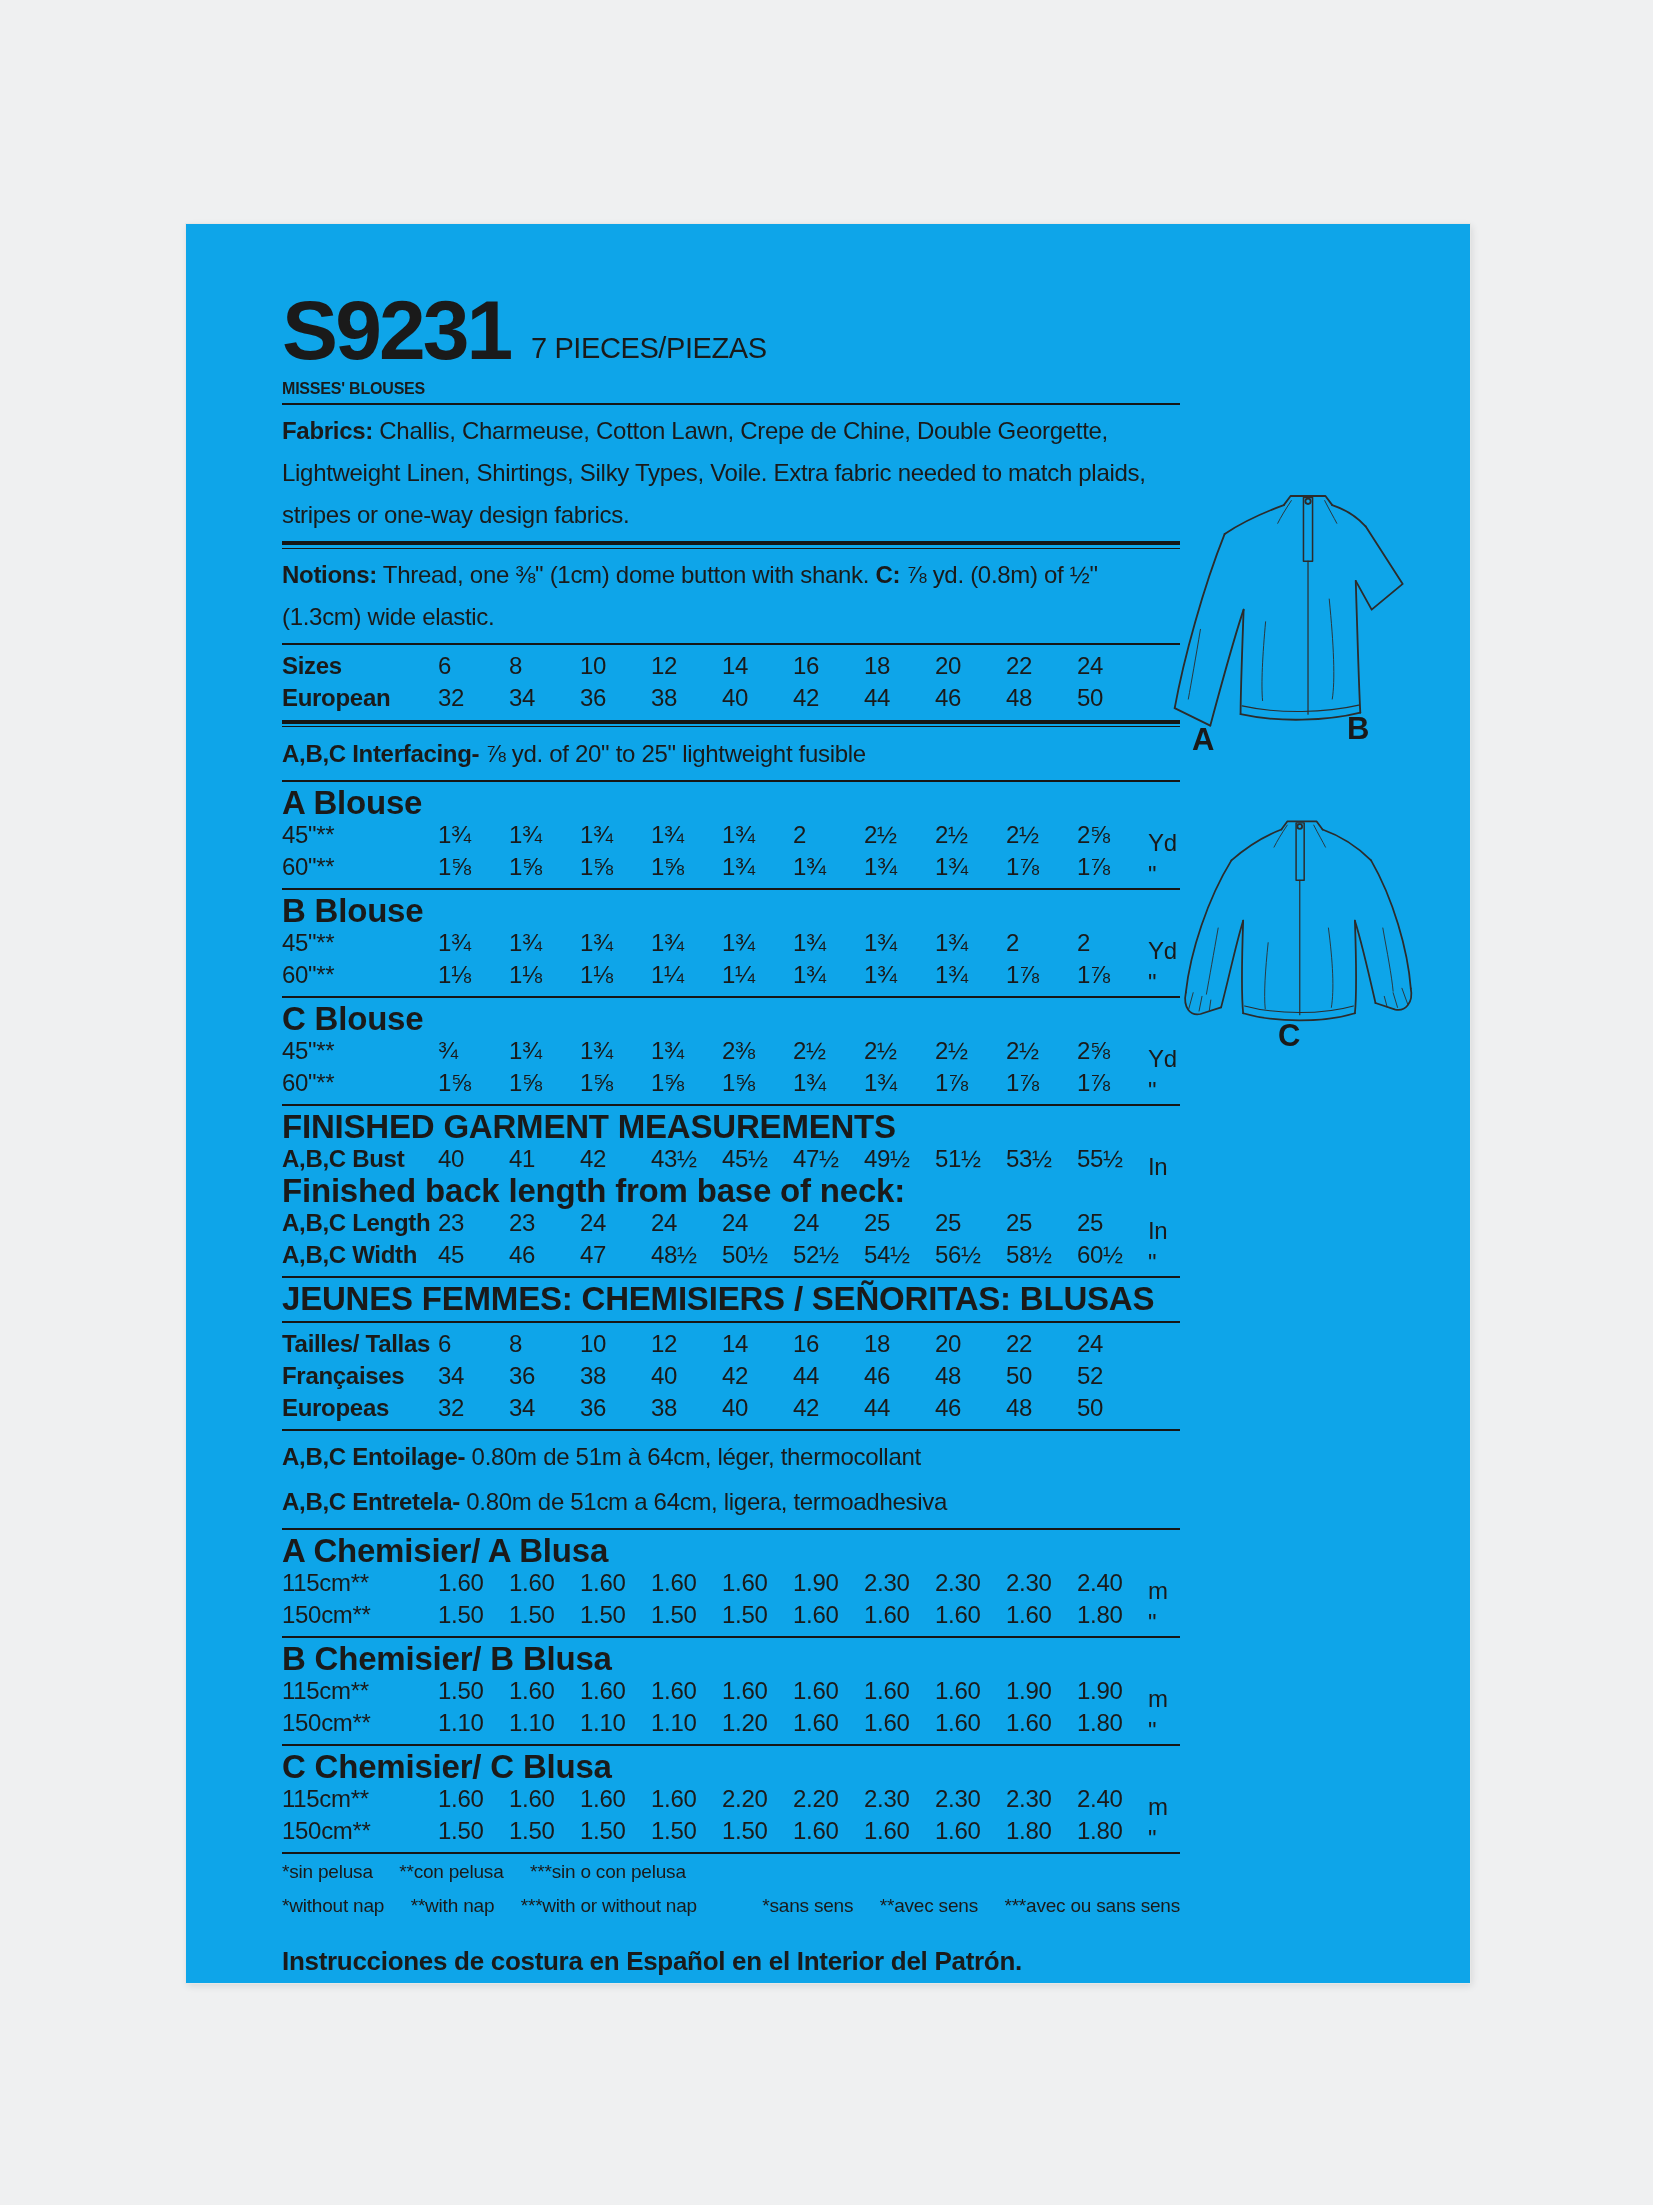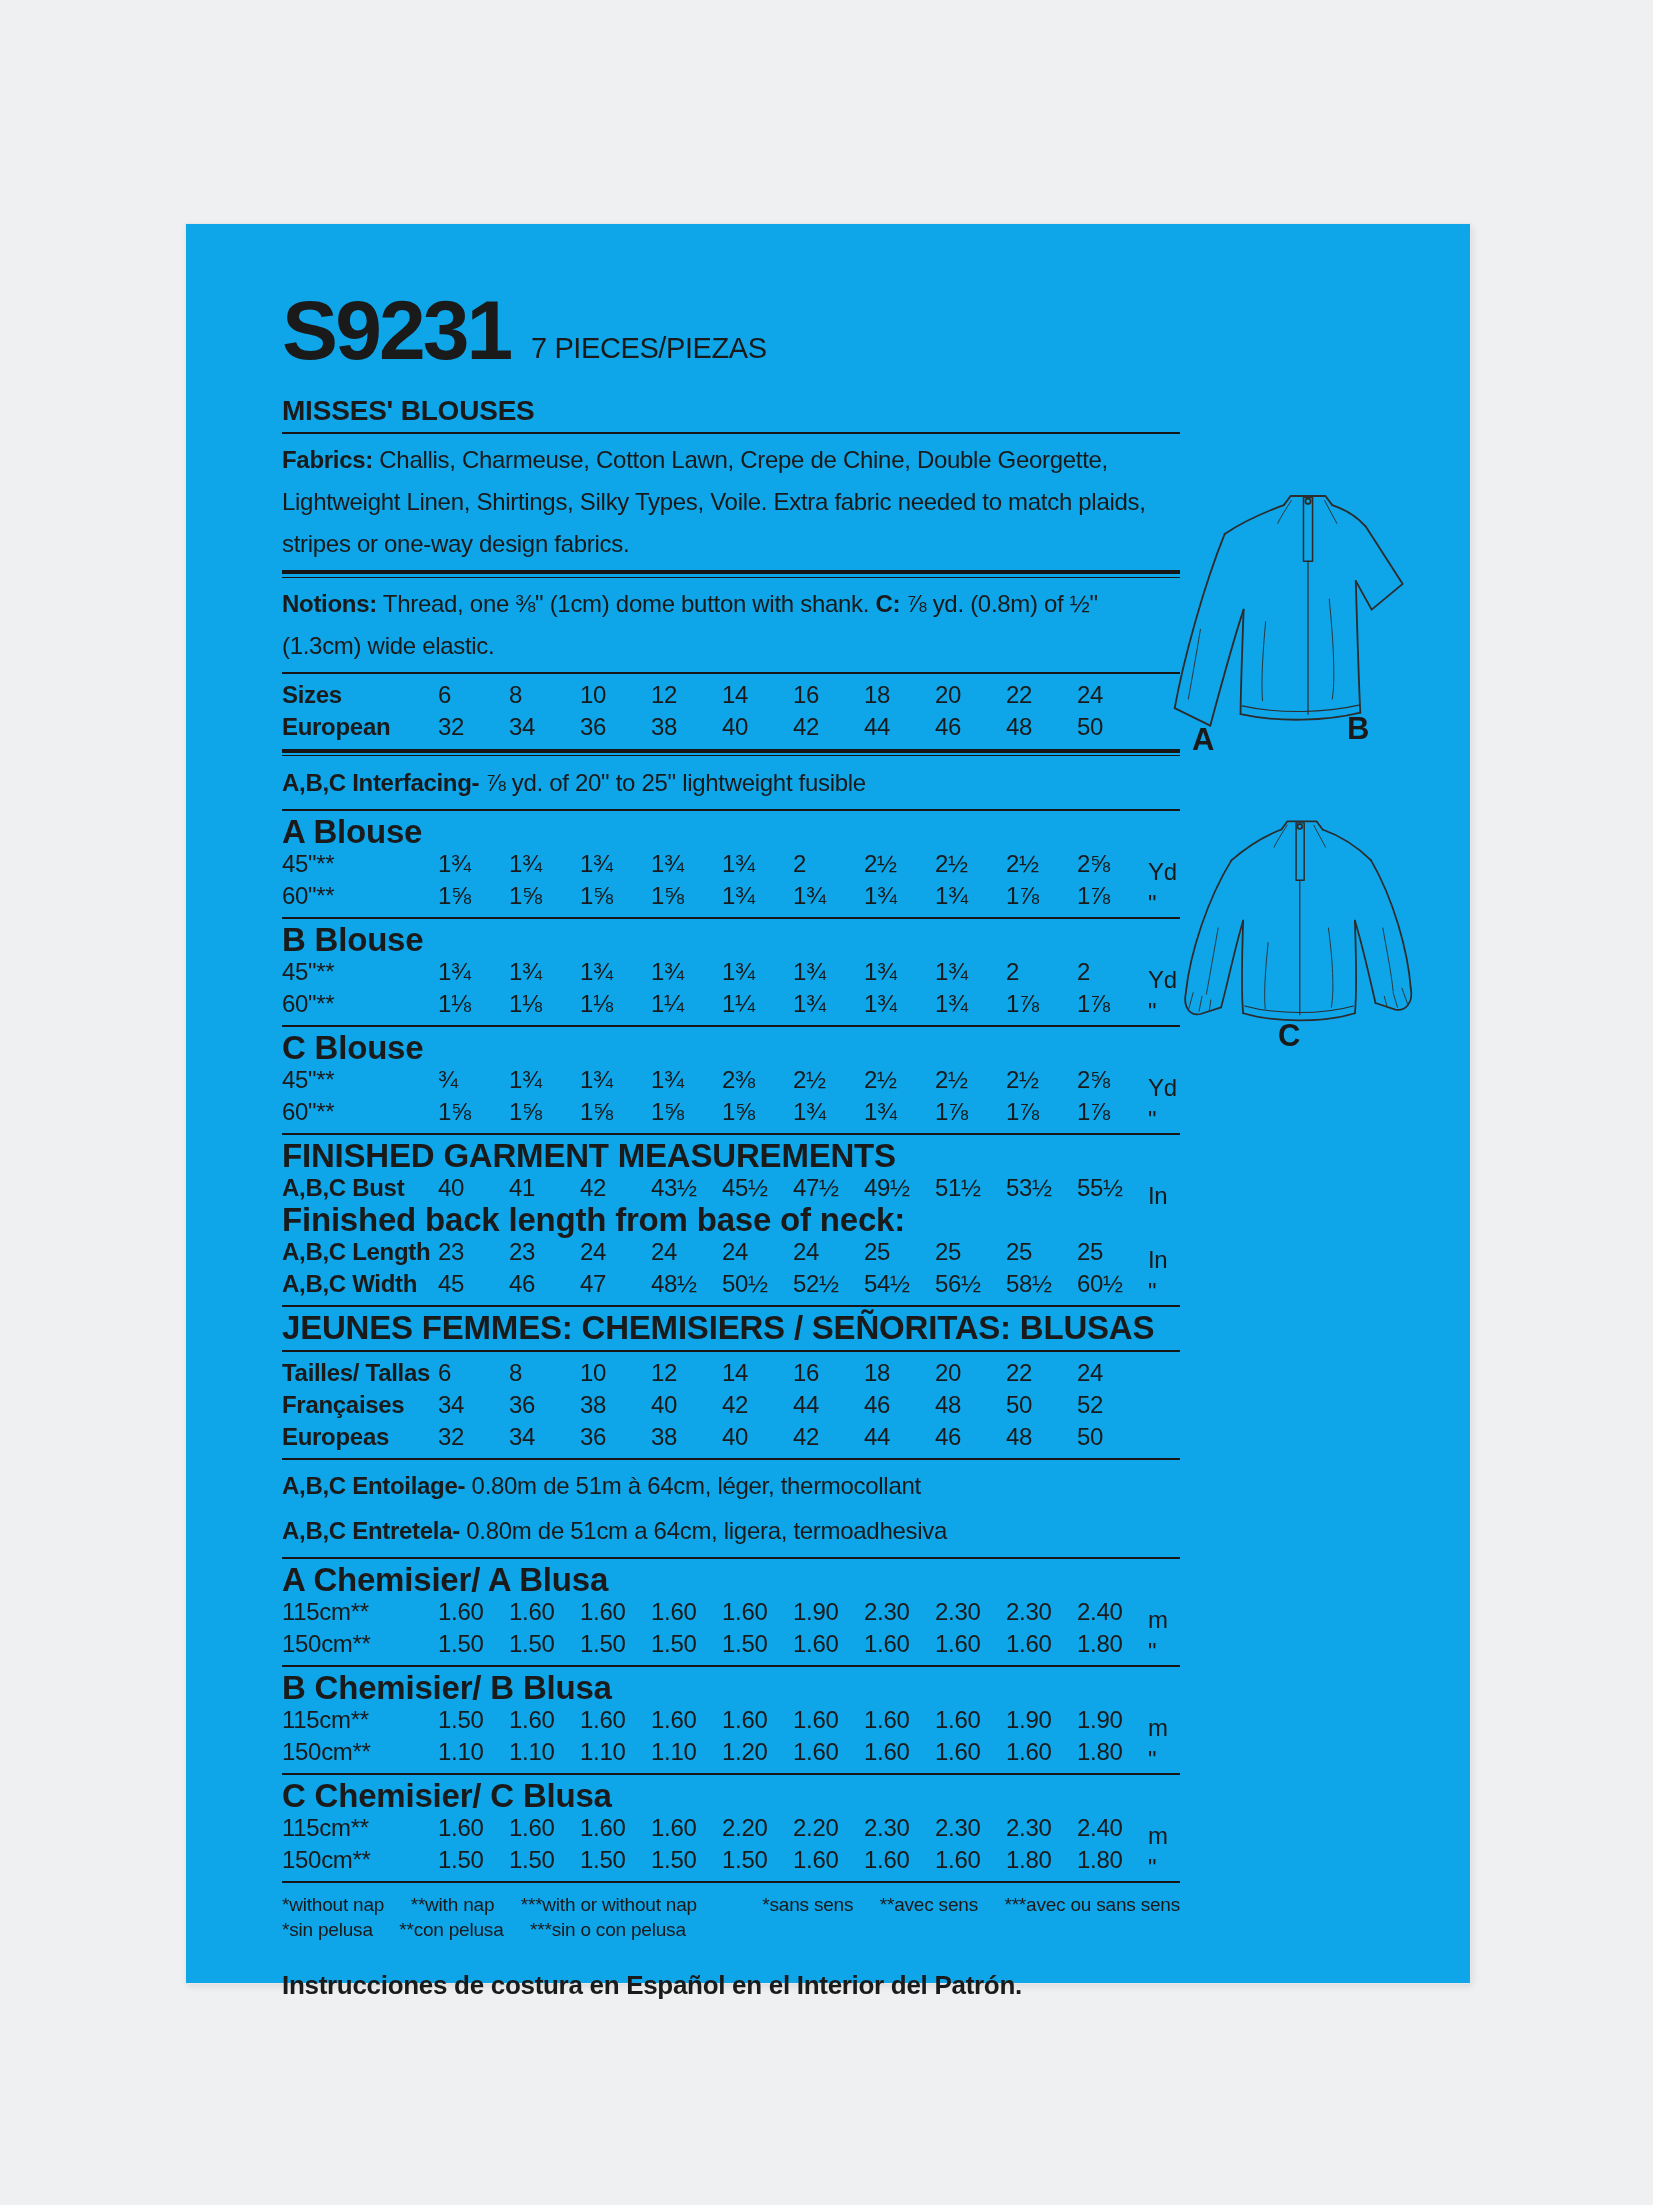--- a/index.html
+++ b/index.html
@@ -16,21 +16,21 @@
     border:0.7px solid #e6e7e6;
     box-shadow:1.5px 2.9px 7.4px rgba(0,0,0,0.10);
     box-sizing:border-box;
   }
   .content { position:absolute; left:96px; top:0; width:898px; }
 
   .title-row { margin-top:66px; display:flex; align-items:flex-end; gap:20.6px; height:78px; }
   .pattern-no { font-size:84px; font-weight:bold; letter-spacing:-2.9px; line-height:0.88; }
   .pieces { font-size:29px; letter-spacing:-0.4px; padding-bottom:2.9px; white-space:nowrap; }
 
-  .category { margin-top:27px; font-size:28px; font-weight:bold; letter-spacing:-0.2px; }
+  .category { margin-top:12px; font-size:16px; font-weight:bold; letter-spacing:-0.2px; }
 
   .rule { border-top:2.9px solid #161616; margin:5.1px 0; height:0; }
   .rule.heavy { border-top:4.4px solid #161616; border-bottom:1.5px solid #161616; height:2.9px; }
 
   .para { margin:2.9px 0; font-size:24px; line-height:42px; letter-spacing:-0.3px; }
   .para b { letter-spacing:-0.3px; }
 
   .shead { font-size:33px; font-weight:bold; height:32px; display:flex; align-items:center; letter-spacing:-0.2px; }
 
   .trow { display:flex; height:32px; align-items:center; font-size:24px; letter-spacing:-0.3px; }
@@ -399,31 +399,31 @@
         <span class="rcell">1.60</span>
         <span class="rcell">1.60</span>
         <span class="rcell">1.60</span>
         <span class="rcell">1.80</span>
         <span class="rcell">1.80</span>
         <span class="runit">"</span>
       </div>
 
     <div class="rule"></div>
 
+    <div class="fnrow">
+      <span class="fngrp">
+        <span>*sin pelusa</span><span>**con pelusa</span><span>***sin o con pelusa</span>
+      </span>
+    </div>
     <div class="fnrow first">
       <span class="fngrp">
         <span>*without nap</span><span>**with nap</span><span>***with or without nap</span>
       </span>
       <span class="fngrp right">
         <span>*sans sens</span><span>**avec sens</span><span>***avec ou sans sens</span>
-      </span>
-    </div>
-    <div class="fnrow">
-      <span class="fngrp">
-        <span>*sin pelusa</span><span>**con pelusa</span><span>***sin o con pelusa</span>
       </span>
     </div>
 
     <div class="instrucciones">Instrucciones de costura en Español en el Interior del Patrón.</div>
   </div>
 
   <div class="illos">
 
     <svg class="svg-ab" viewBox="0 0 360 330" fill="none" stroke="#2c2c2c" stroke-width="2.4" stroke-linecap="round" stroke-linejoin="round">
       <path d="M150,16 L159,4 L205,4 L214,16"></path>

